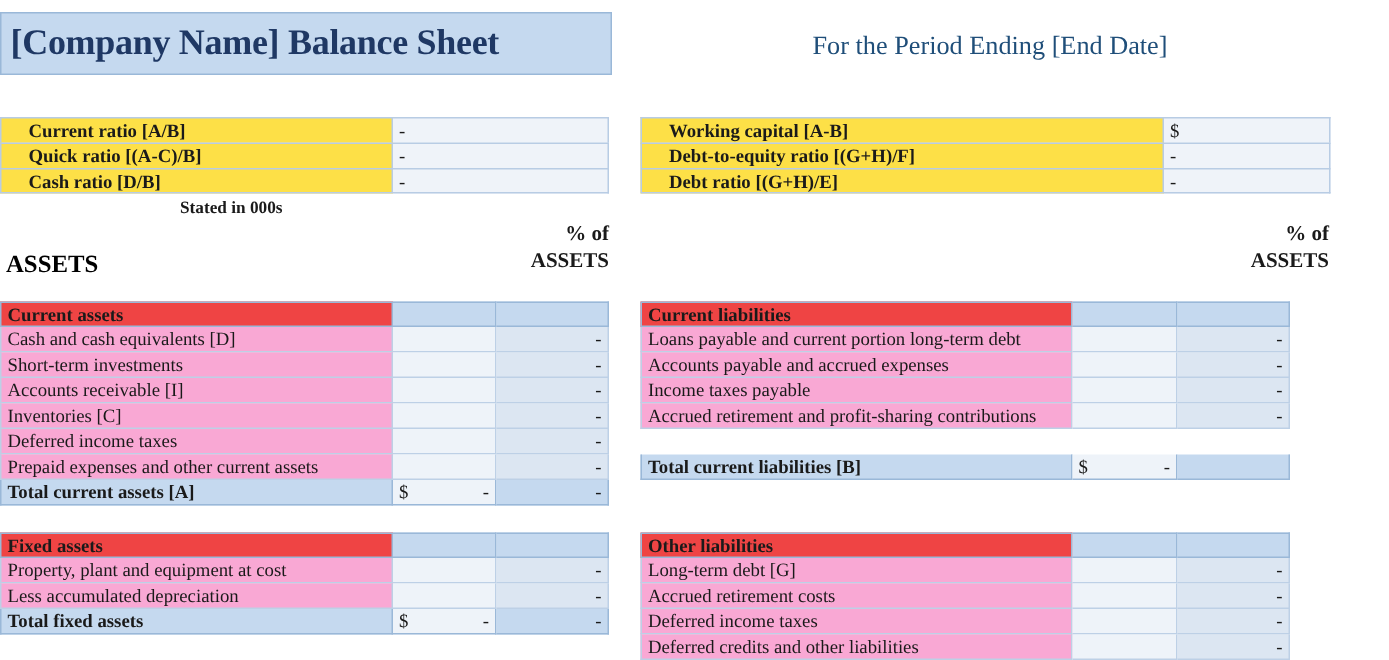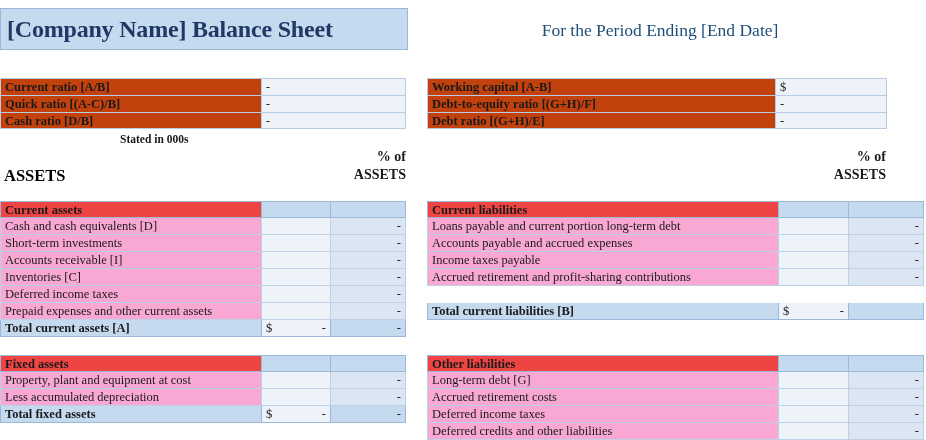--- a/index.html
+++ b/index.html
@@ -51,23 +51,23 @@
   
   .ratios-left  { position: absolute; left: 0px;   top: 78px; width: 406px; }
   .ratios-right { position: absolute; left: 427px; top: 78px; width: 460px; }
 
   .ratio-row { display: flex; height: 17px; }
   .ratio-name {
     flex: 0 0 auto;
     font-weight: bold;
     font-size: 12.5px;
     line-height: 17px;
-    padding-left: 4px;
-    box-sizing: border-box;
-    background: #c2410c;
+    padding-left: 18px;
+    box-sizing: border-box;
+    background: #fde047;
     border: 1px solid #b8cce4;
     border-bottom: none;
     height: 17px;
     overflow: hidden;
     white-space: nowrap;
   }
   .ratio-val {
     flex: 1 1 auto;
     font-size: 12.5px;
     line-height: 17px;
@@ -131,21 +131,21 @@
     overflow: hidden;
     position: relative;
   }
   .c-amt .dollar { position: absolute; left: 4px; }
   .c-amt .num, .c-pct .num { display: block; text-align: right; }
 
   .left-tbl .c-name { width: 262px; }
   .left-tbl .c-amt  { width: 69px; }
   .left-tbl .c-pct  { width: 75px; }
 
-  .right-tbl .c-name { width: 352px; }
+  .right-tbl .c-name { width: 288px; }
   .right-tbl .c-amt  { width: 70px; }
   .right-tbl .c-pct  { width: 75px; }
 
   .hdr-row .c-name { background: #ef4444; border: 1px solid #9ab8d8; font-weight: bold; }
   .hdr-row .c-amt  { background: #c5d9ef; border: 1px solid #9ab8d8; border-left: none; }
   .hdr-row .c-pct  { background: #c5d9ef; border: 1px solid #9ab8d8; border-left: none; }
 
   .item-row .c-name { background: #f9a8d4; border: 1px solid #bdd0e6; border-top: none; }
   .item-row .c-amt  { background: #eef3f9; border: 1px solid #bdd0e6; border-top: none; border-left: none; }
   .item-row .c-pct  { background: #dce6f2; border: 1px solid #bdd0e6; border-top: none; border-left: none; }

